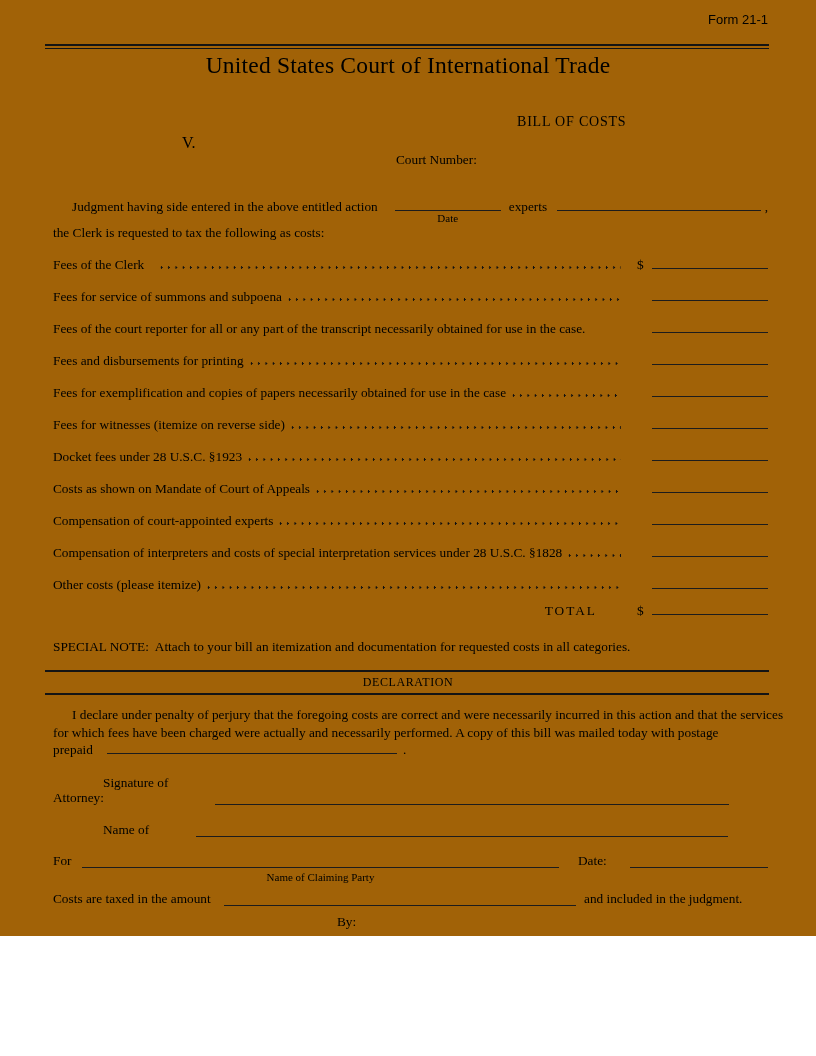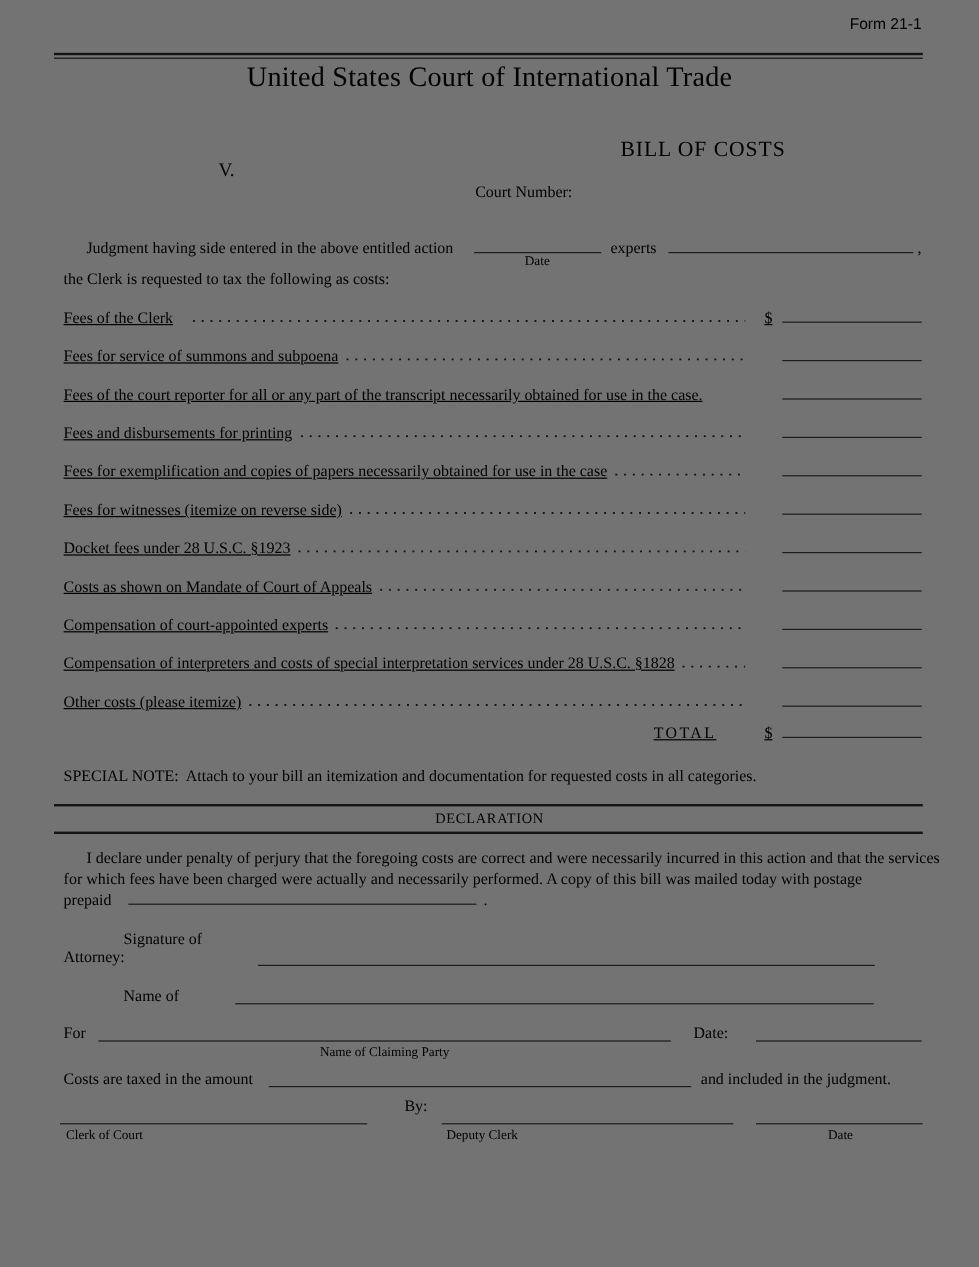--- a/index.html
+++ b/index.html
@@ -1,17 +1,17 @@
 <!DOCTYPE html>
 <html><head>
 <meta charset="utf-8">
 <style>
   html,body { margin:0; padding:0; background:#fff; }
   .page {
-    position:relative; width:816px; height:1056px; background:#737373;
+    position:relative; width:816px; height:936px; background:#a16207;
     font-family:"Liberation Serif","DejaVu Serif",serif; color:#000;
     font-size:13.3px; overflow:hidden;
   }
   .abs { position:absolute; }
   .sans { font-family:"Liberation Sans","DejaVu Sans",sans-serif; }
   .uline { border-bottom:1.7px solid #1c1c1c; }
   .hline { height:0; border-bottom:1.8px solid #1c1c1c; }
   .small { font-size:11px; }
 
   
@@ -26,21 +26,21 @@
   .j-intro { padding-left:19px; white-space:nowrap; }
   .date-blank { width:106px; margin:0 8px 0 17px; position:relative;
     border-bottom:1.7px solid #1c1c1c; }
   .date-blank .lbl { position:absolute; top:2px; left:0; right:0;
     text-align:center; font-size:11px; }
   .against-blank { flex:1; margin-left:10px; border-bottom:1.7px solid #1c1c1c; }
   .j-comma { margin-left:4px; }
   .j-line2 { margin-top:10px; }
 
   
-  .fees { position:absolute; top:245px; left:53px; width:715px;text-decoration:underline; }
+  .fees { position:absolute; top:245px; left:53px; width:715px; }
   .fee-row { display:flex; align-items:baseline; height:32px;
     padding-top:12px; box-sizing:border-box; }
   .fee-label { white-space:nowrap; }
   .dots { flex:1; height:3px; margin:0 16px 0 6px; min-width:10px;
     background-image:radial-gradient(circle 1.15px at 1.6px 1.5px, #111 97%, rgba(0,0,0,0));
     background-size:7.3px 3px; background-repeat:repeat-x; background-position:left bottom; }
   .dots.gap { margin-left:16px; }
   .dots.no-dots { background:none; }
   .cur { width:15px; white-space:nowrap; }
   .amt { width:116px; }
@@ -63,21 +63,21 @@
 </style>
 </head>
 <body>
 
 <div class="page">
 
   <div class="abs sans" style="top:12px; right:48px; font-size:13px;">Form 21-1</div>
   <div class="double-rule"></div>
   <div class="title">United States Court of International Trade</div>
 
-  <div class="abs" style="top:114px; left:517px; font-size:18px; letter-spacing:0.8px;">BILL OF COSTS</div>
+  <div class="abs" style="top:114px; left:517px; font-size:14px; letter-spacing:0.8px;">BILL OF COSTS</div>
   <div class="abs" style="top:134px; left:182px; font-size:16px;">V.</div>
   <div class="abs" style="top:152px; left:396px;">Court Number:</div>
 
   <div class="judgment">
     <div class="j-line1">
       <span class="j-intro">Judgment having side entered in the above entitled action</span>
       <span class="date-blank">
           <span class="lbl">Date</span>
         </span>
       <span>experts</span>

